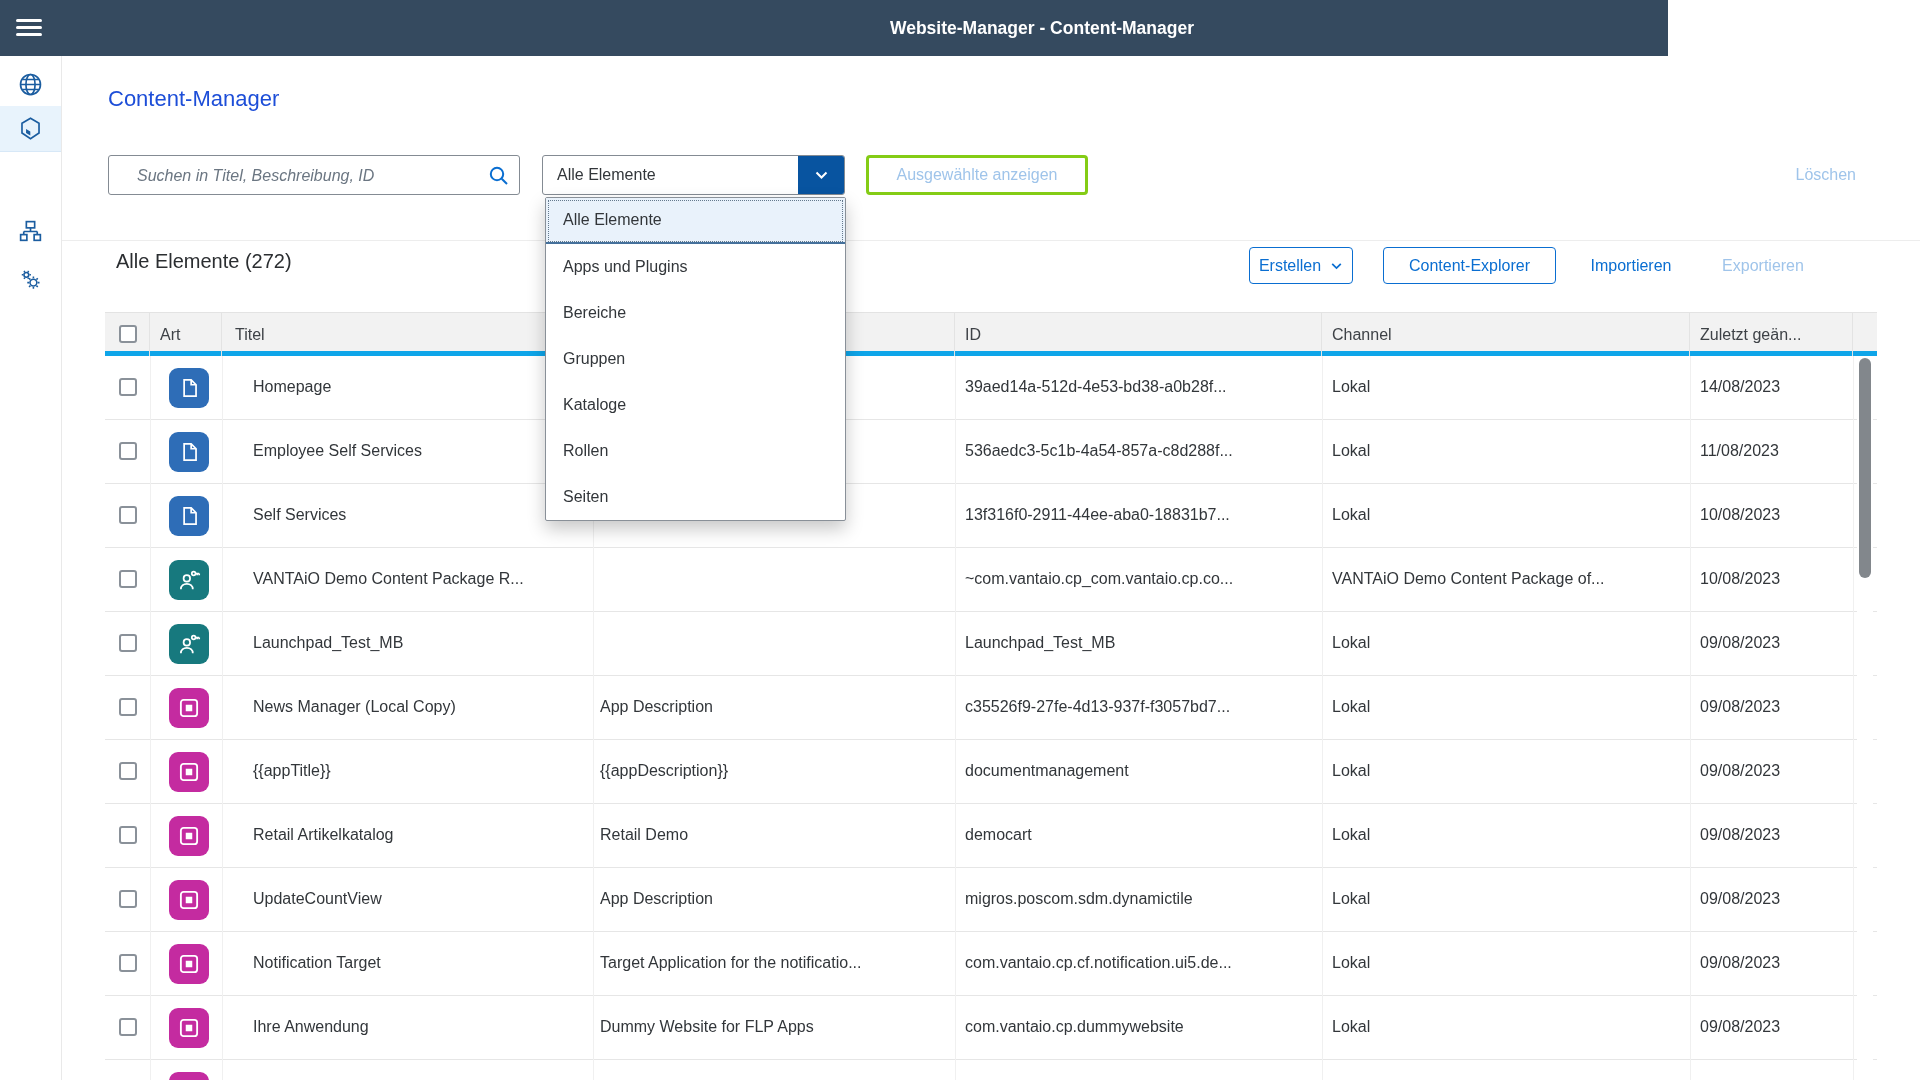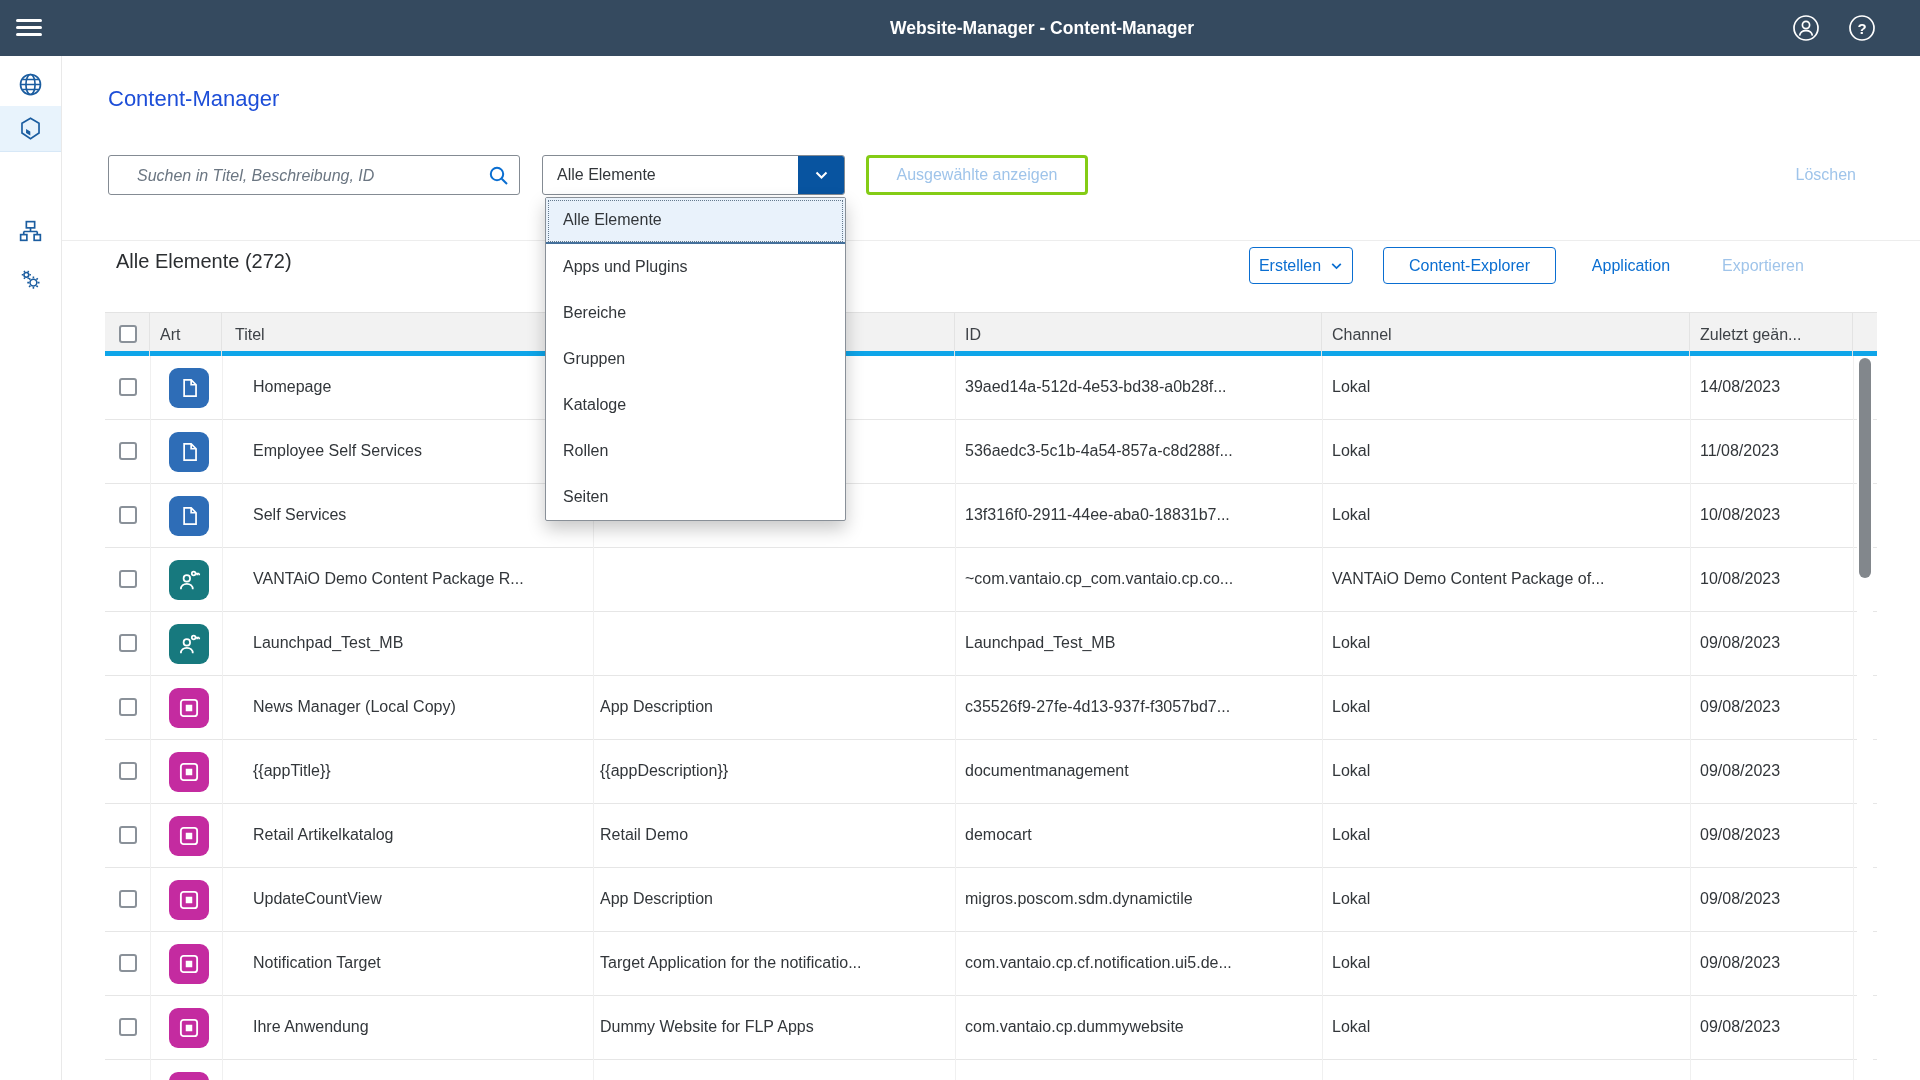--- a/index.html
+++ b/index.html
@@ -1,20 +1,20 @@
 <!DOCTYPE html>
 <html style="--shell-bar: #354a5f; --accent: #0a6ed1; --accent-pressed: #0854a0; --sidebar-icon: #1b5da0; --disabled-text: #9fc4ea;"><head>
 <meta charset="utf-8">
 <style>
   html,body{margin:0;padding:0;background:#fff;}
   #app{position:relative;width:1920px;height:1080px;overflow:hidden;background:#fff;
        font-family:"Liberation Sans","DejaVu Sans",sans-serif;color:#32363a;font-size:16px;}
 
   
-  .topbar{position:absolute;left:0;top:0;width:1920px;height:56px;background:var(--shell-bar,#354a5f);z-index:50;}
+  .topbar{position:absolute;left:0;top:0;width:1640px;height:56px;background:var(--shell-bar,#354a5f);z-index:50;padding-left:28px;}
   .hamburger{position:absolute;left:16px;top:15px;width:28px;height:26px;cursor:pointer;}
   .hamburger .bar{position:absolute;left:0;width:26px;height:3.2px;background:#fff;border-radius:2px;}
   .hamburger .bar:nth-child(1){top:4px}.hamburger .bar:nth-child(2){top:11px}.hamburger .bar:nth-child(3){top:18px}
   .shell-title{position:absolute;left:1042px;top:50%;transform:translate(-50%,-50%);
        color:#fff;font-size:17.5px;font-weight:600;white-space:nowrap;}
   .shell-icon{position:absolute;top:14px;width:28px;height:28px;}
   .shell-icon svg{width:28px;height:28px;display:block;}
   .icon-person{left:1792px;} .icon-help{left:1848px;}
 
   
@@ -185,21 +185,21 @@
   <div class="header-divider"></div>
 
   <div class="section-title">Alle Elemente (272)</div>
   <button class="btn btn-create">
     <span>Erstellen</span>
     <svg width="13" height="12" viewBox="0 0 14 14" fill="none" stroke="#0a6ed1" stroke-width="2">
       <path d="M2 4.5l5 5 5-5"></path>
     </svg>
   </button>
   <button class="btn btn-explorer">Content-Explorer</button>
-  <button class="btn btn-import">Application</button>
+  <button class="btn btn-import">Importieren</button>
   <button class="btn btn-export">Exportieren</button>
 
   <div class="table">
     <div class="thead">
       <div class="th th-cb">
         <span class="cb"></span>
       </div>
       <div class="th th-art">Art</div>
       <div class="th th-titel">Titel</div>
       <div class="th th-desc"></div>

